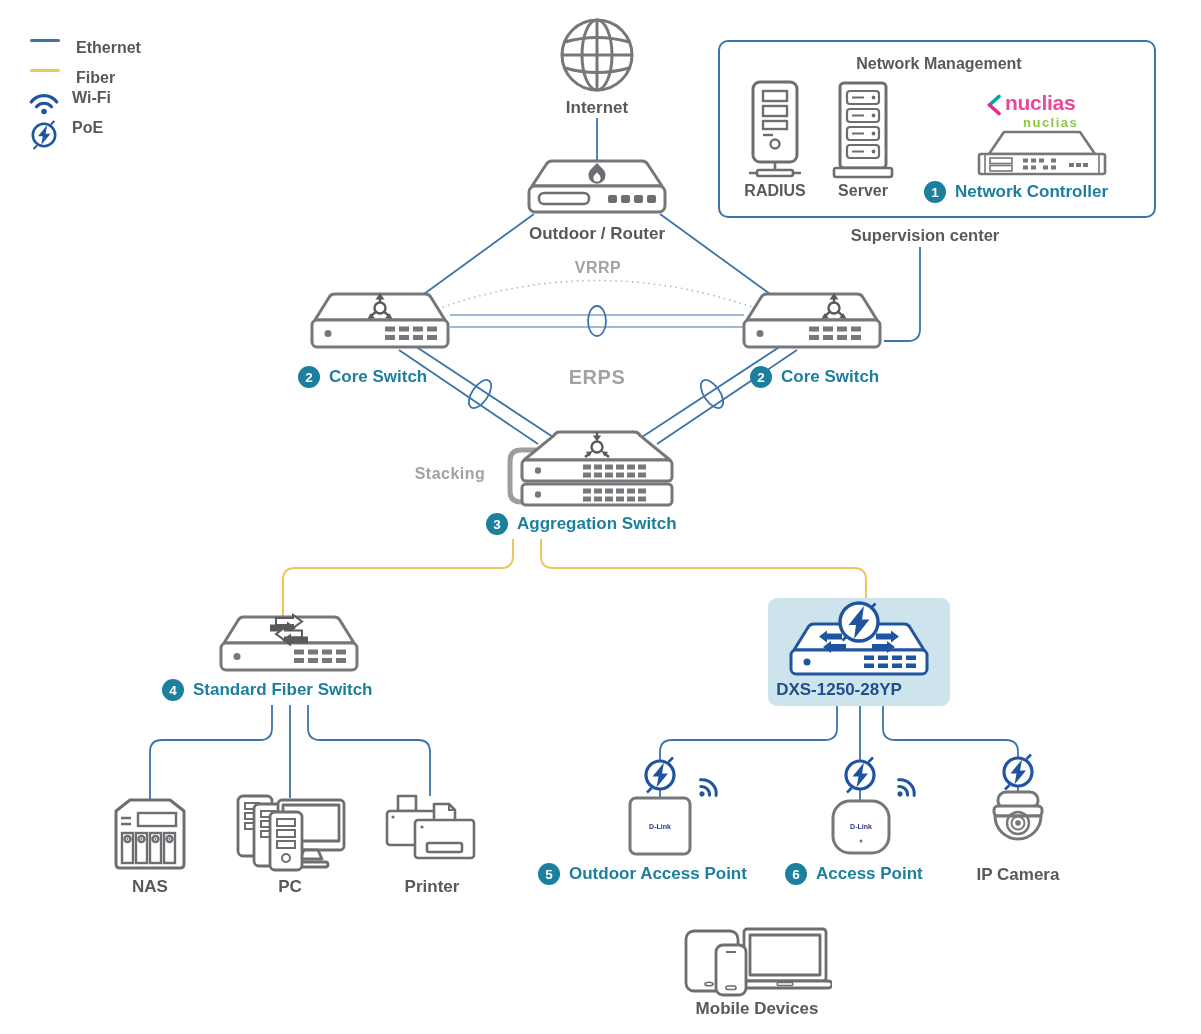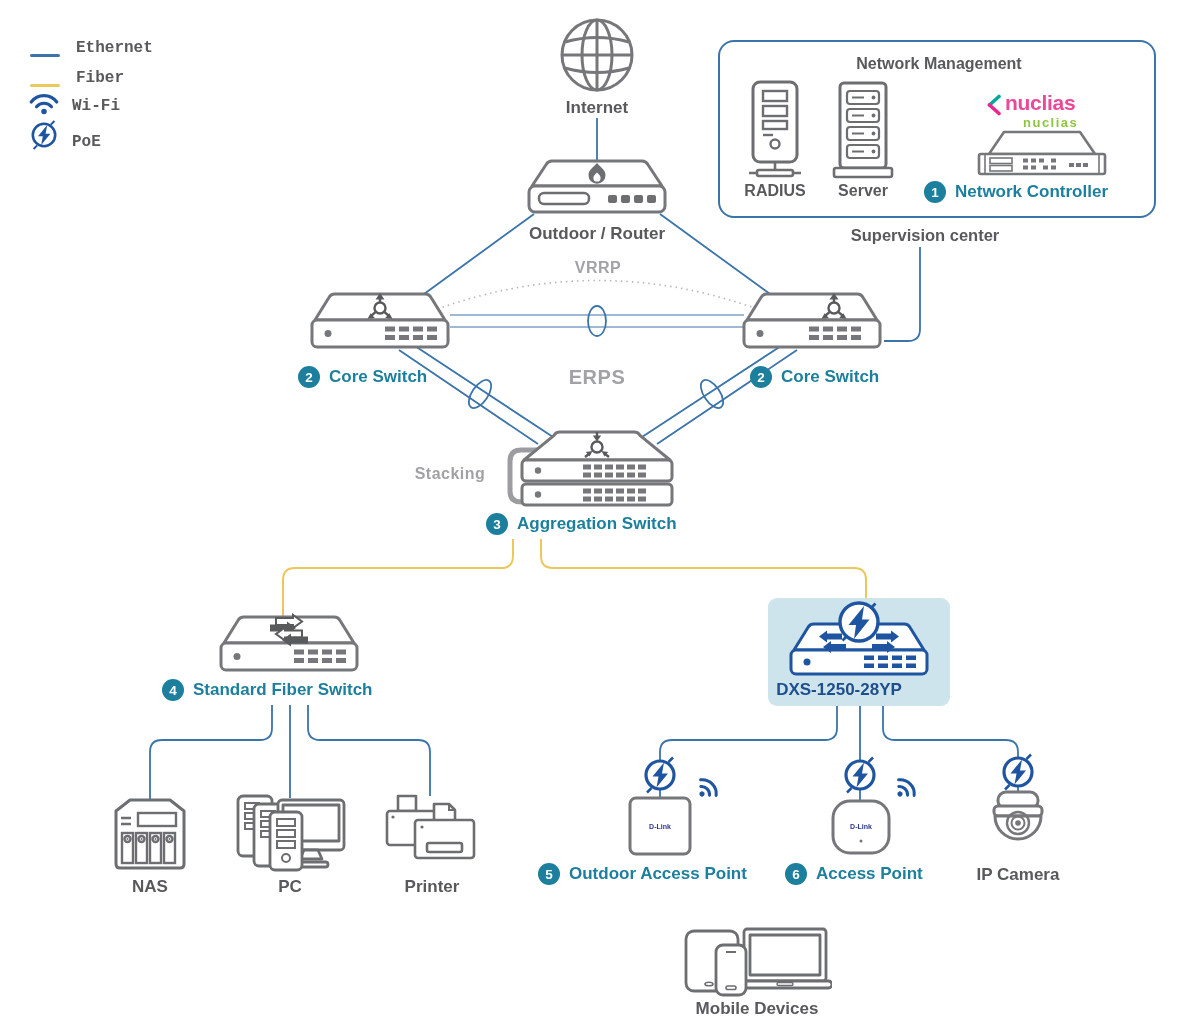--- a/index.html
+++ b/index.html
@@ -9,25 +9,25 @@
   .abs{position:absolute;}
   .cl{position:absolute;transform:translateX(-50%);white-space:nowrap;}
   .lbl-gray{color:#58595b;font-weight:bold;font-size:17px;}
   .lbl-teal{color:#1c7f9d;font-weight:bold;font-size:17px;}
   .lbl-navy{color:#1f4e8c;font-weight:bold;font-size:17px;}
   .lbl-light{color:#a0a2a5;font-weight:bold;font-size:15px;letter-spacing:.5px;}
   .lbl-sm{font-size:16px;}
   .badge-row{position:absolute;display:flex;align-items:center;gap:9px;}
   .badge{width:22px;height:22px;border-radius:50%;background:#1c7f9d;color:#fff;
          font-size:13.5px;font-weight:bold;display:flex;align-items:center;justify-content:center;flex:0 0 22px;}
-  .legend-row{position:absolute;display:flex;align-items:flex-end;font-family:Liberation Mono, monospace;}
+  .legend-row{position:absolute;display:flex;align-items:flex-start;}
   .legend-line{width:30px;height:3px;border-radius:2px;}
   .legend-label{color:#58595b;font-weight:bold;font-size:16px;}
   #mgmt-box{position:absolute;left:718px;top:40px;width:438px;height:178px;background:#fff;
-            border:2px solid #3b74ab;border-radius:16px;box-sizing:border-box;}
+            border:2px solid #3b74ab;border-radius:10px;box-sizing:border-box;}
   #dxs-box{position:absolute;left:768px;top:598px;width:182px;height:108px;background:#cde4ed;border-radius:9px;}
   .brand-nuclias{position:absolute;font-size:21px;font-weight:bold;color:#ec4899;letter-spacing:-.3px;}
   .brand-connect{position:absolute;font-size:13px;font-weight:bold;color:#8cc63e;letter-spacing:1.5px;}
 </style>
 </head>
 <body>
 
 <div id="canvas">
 
   <svg class="abs" style="left:0;top:0" width="1201" height="1034" viewBox="0 0 1201 1034">

